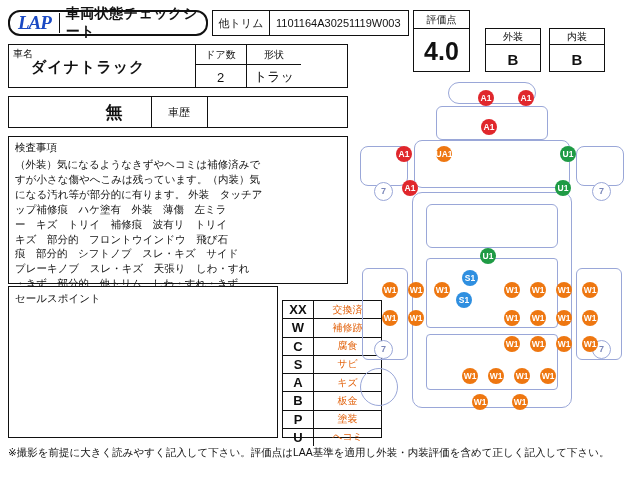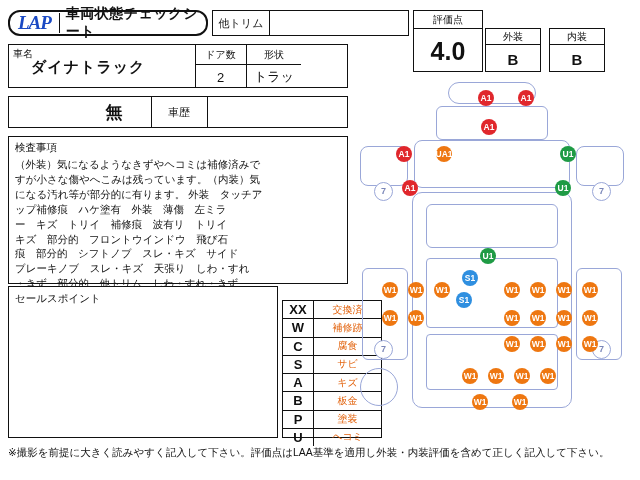--- a/index.html
+++ b/index.html
@@ -20,21 +20,21 @@
   
   .logo-box{left:8px;top:10px;width:200px;height:26px;border:2px solid #111;border-radius:12px;display:flex;align-items:center;}
   .logo-lap{font-family:"Liberation Serif","DejaVu Serif",serif;font-style:italic;font-weight:bold;font-size:19px;color:#1a49c4;padding:0 6px 0 8px;letter-spacing:-1px;}
   .logo-divider{width:1px;height:20px;background:#111;margin:0 6px 0 2px;}
   .logo-title{font-size:14px;font-weight:bold;letter-spacing:0.5px;}
 
   .kanri-box{left:212px;top:10px;width:197px;height:26px;}
   .kanri-lbl{width:56px;height:100%;font-size:11px;}
   .kanri-val{font-size:11px;padding-left:6px;}
 
-  .hyoka-box{left:413px;top:10px;width:70px;height:62px;}
+  .hyoka-box{left:413px;top:10px;width:57px;height:62px;}
   .hyoka-title{height:17px;border-bottom:1px solid #111;font-size:10px;}
   .hyoka-val{height:44px;font-size:25px;font-weight:bold;}
 
   .gaiso-box{left:485px;top:28px;width:56px;height:44px;}
   .naiso-box{left:549px;top:28px;width:56px;height:44px;}
   .gn-title{height:15px;border-bottom:1px solid #111;font-size:10px;}
   .gn-val{height:28px;font-size:15px;font-weight:bold;}
 
   
   .veh-box{left:8px;top:44px;width:340px;height:44px;padding-left:28px;}
@@ -95,20 +95,21 @@
 
   <div class="bx logo-box">
     <span class="logo-lap">LAP</span>
     <span class="logo-divider"></span>
     <span class="logo-title">車両状態チェックシート</span>
   </div>
 
   <div class="bx kanri-box">
     <div style="display:flex;height:100%;">
       <div class="ctr kanri-lbl" style="border-right:1px solid #111;">他トリム</div>
+      <div class="lft kanri-val" style="flex:1;">1101164A30251119W003</div>
     </div>
   </div>
 
   <div class="bx hyoka-box">
     <div class="ctr hyoka-title">評価点</div>
     <div class="ctr hyoka-val">4.0</div>
   </div>
 
   <div class="bx gaiso-box">
     <div class="ctr gn-title">外装</div>

